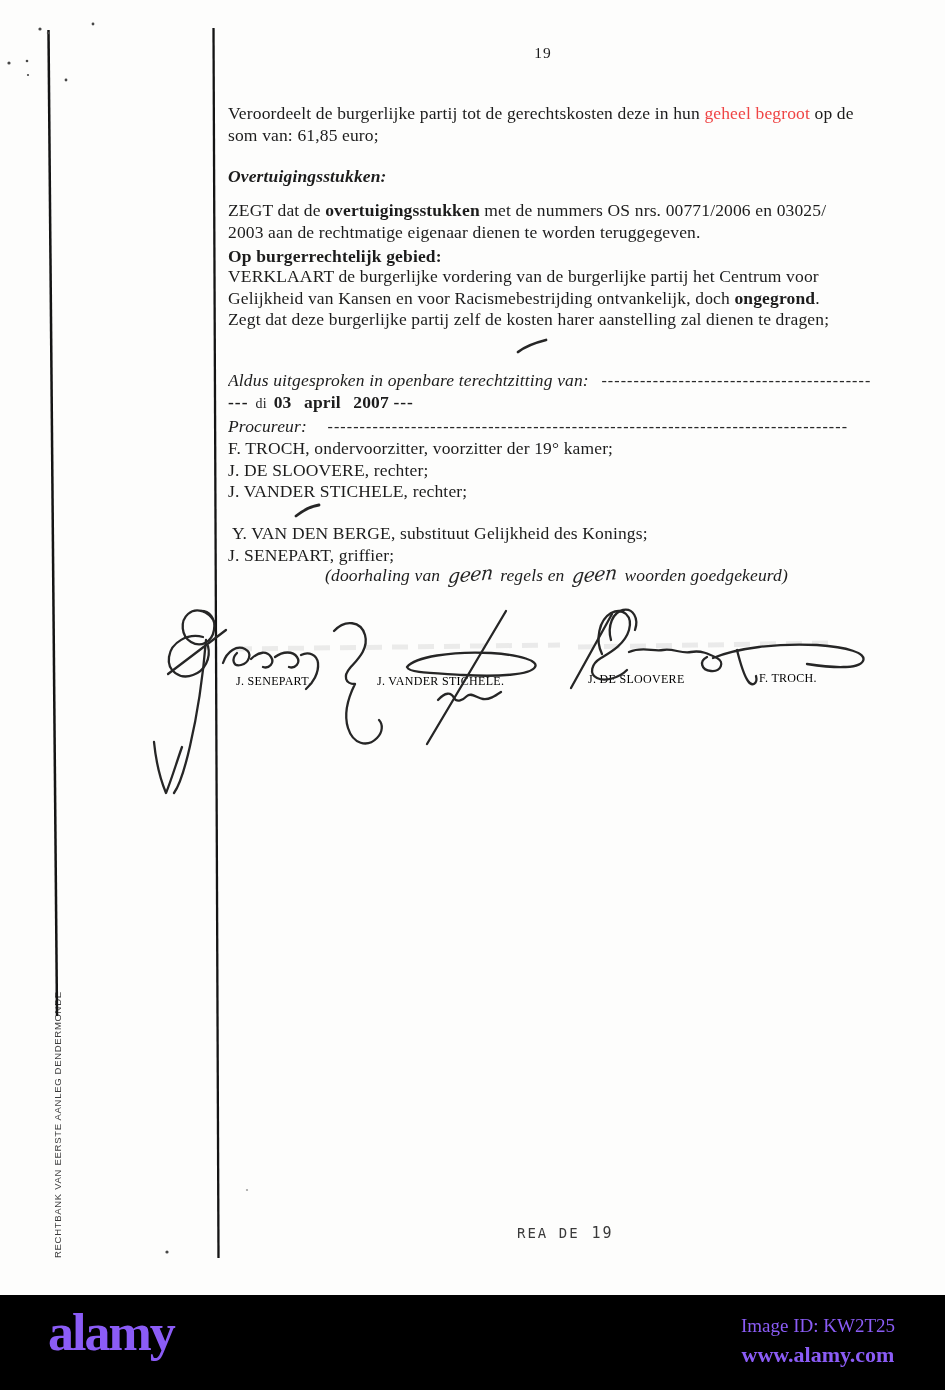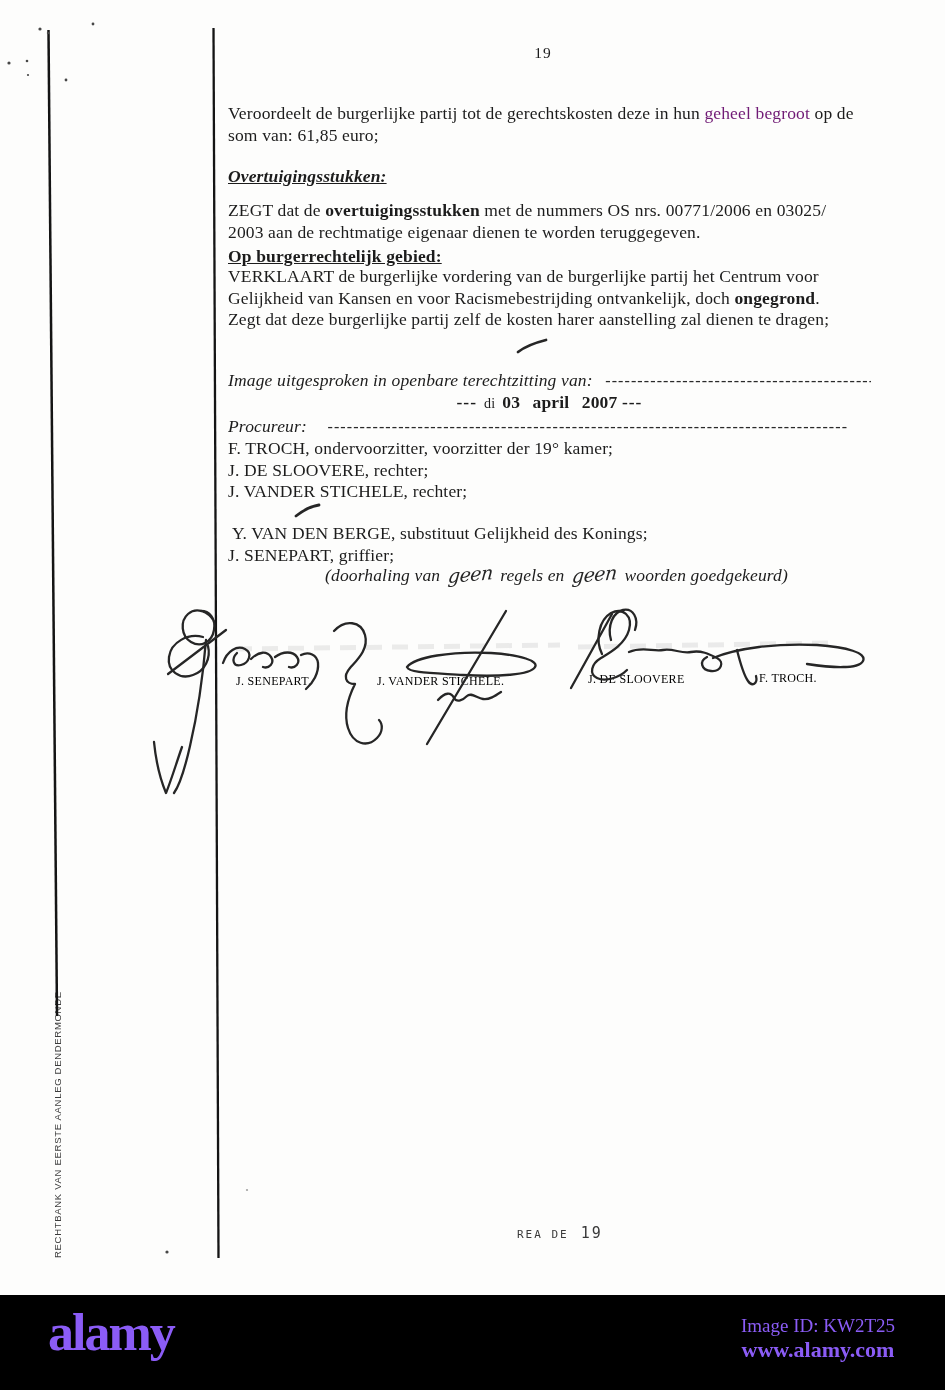--- a/index.html
+++ b/index.html
@@ -4,54 +4,54 @@
 <style>
   html,body{margin:0;padding:0;background:#ffffff;}
   .page{
     position:relative;width:945px;height:1390px;background:#fdfdfc;
     overflow:hidden;font-family:"Liberation Serif",serif;color:#1c1c1c;
   }
   .abs{position:absolute;}
   .doc{font-size:17.5px;line-height:21.5px;letter-spacing:0.15px;}
   .b{font-weight:bold;}
   .i{font-style:italic;}
-  .u{text-decoration:underline;}
-  .faint{color:#701a75;}
+  .u{}
+  .faint{color:#ef4444;}
   .nowrap{white-space:nowrap;overflow:hidden;}
   .dashes{letter-spacing:1.1px;font-size:16px;color:#2a2a2a;}
   .pageno{font-size:15.5px;letter-spacing:1px;text-align:center;}
-  .dateline{text-align:center;}
+  .dateline{}
   .date-day{font-size:14px;margin:0 7px 0 7px;}
   .date-bold{font-weight:bold;word-spacing:8px;}
   .date-edge{letter-spacing:1px;font-weight:bold;}
   .hand{
     display:inline-block;font-family:"DejaVu Serif",serif;font-style:italic;
     font-size:19px;letter-spacing:-0.5px;transform:rotate(-5deg) skewX(-10deg);
     margin:0 3px;color:#262626;
   }
   .sig-label{font-size:12px;letter-spacing:0.3px;color:#000000;}
   .footer{font-family:"DejaVu Sans Mono",monospace;color:#3a3a3a;}
-  .footer-code{font-size:11px;letter-spacing:2px;}
+  .footer-code{font-size:14px;letter-spacing:2px;}
   .footer-page{font-size:15px;margin-left:12px;letter-spacing:2px;}
   .side-label{
     transform:rotate(-90deg);transform-origin:0 0;white-space:nowrap;
     font-family:"Liberation Sans",sans-serif;font-size:9.5px;
     letter-spacing:0.7px;color:#3c3c3c;
   }
   .wm-bar{
     position:absolute;left:0;top:1295px;width:945px;height:105px;
     background:#000000;color:#8b5cf6;font-family:Liberation Serif, serif;
   }
   .wm-logo{
     position:absolute;left:48px;top:8px;font-size:52px;font-weight:bold;
     letter-spacing:-2px;
   }
   .wm-right{position:absolute;right:50px;top:20px;text-align:center;}
   .wm-id{font-size:19px;}
-  .wm-url{font-size:22px;font-weight:bold;}
+  .wm-url{font-size:22px;font-weight:bold;margin-top:5px;}
   .ink{position:absolute;left:0;top:0;pointer-events:none;}
 </style>
 </head>
 <body>
 
 <div class="page">
 
   <div class="abs pageno" style="left:513px;top:44px;width:60px;">19</div>
 
   <div class="abs doc" style="left:228px;top:103px;width:643px;">
@@ -66,21 +66,21 @@
   </div>
 
   <div class="abs doc b u" style="left:228px;top:246px;">Op burgerrechtelijk gebied:</div>
   <div class="abs doc" style="left:228px;top:266px;width:648px;">
     <span>VERKLAART de burgerlijke vordering van de burgerlijke partij het Centrum voor</span><br>
     <span>Gelijkheid van Kansen en voor Racismebestrijding ontvankelijk, doch </span><span class="b">ongegrond</span><span>.</span><br>
     <span>Zegt dat deze burgerlijke partij zelf de kosten harer aanstelling zal dienen te dragen;</span>
   </div>
 
   <div class="abs doc nowrap" style="left:228px;top:370px;width:643px;">
-    <span class="i">Image uitgesproken in openbare terechtzitting van:</span>
+    <span class="i">Aldus uitgesproken in openbare terechtzitting van:</span>
     <span class="dashes" style="margin-left:8px;">------------------------------------------------------------</span>
   </div>
   <div class="abs doc dateline" style="left:228px;top:392px;width:643px;">
     <span class="date-edge">---</span><span class="date-day">di</span><span class="date-bold">03 april 2007</span>
     <span class="date-edge">---</span>
   </div>
 
   <div class="abs doc nowrap" style="left:228px;top:416px;width:620px;">
     <span class="i">Procureur:</span>
     <span class="dashes" style="margin-left:16px;">--------------------------------------------------------------------------------------------------------------</span>

